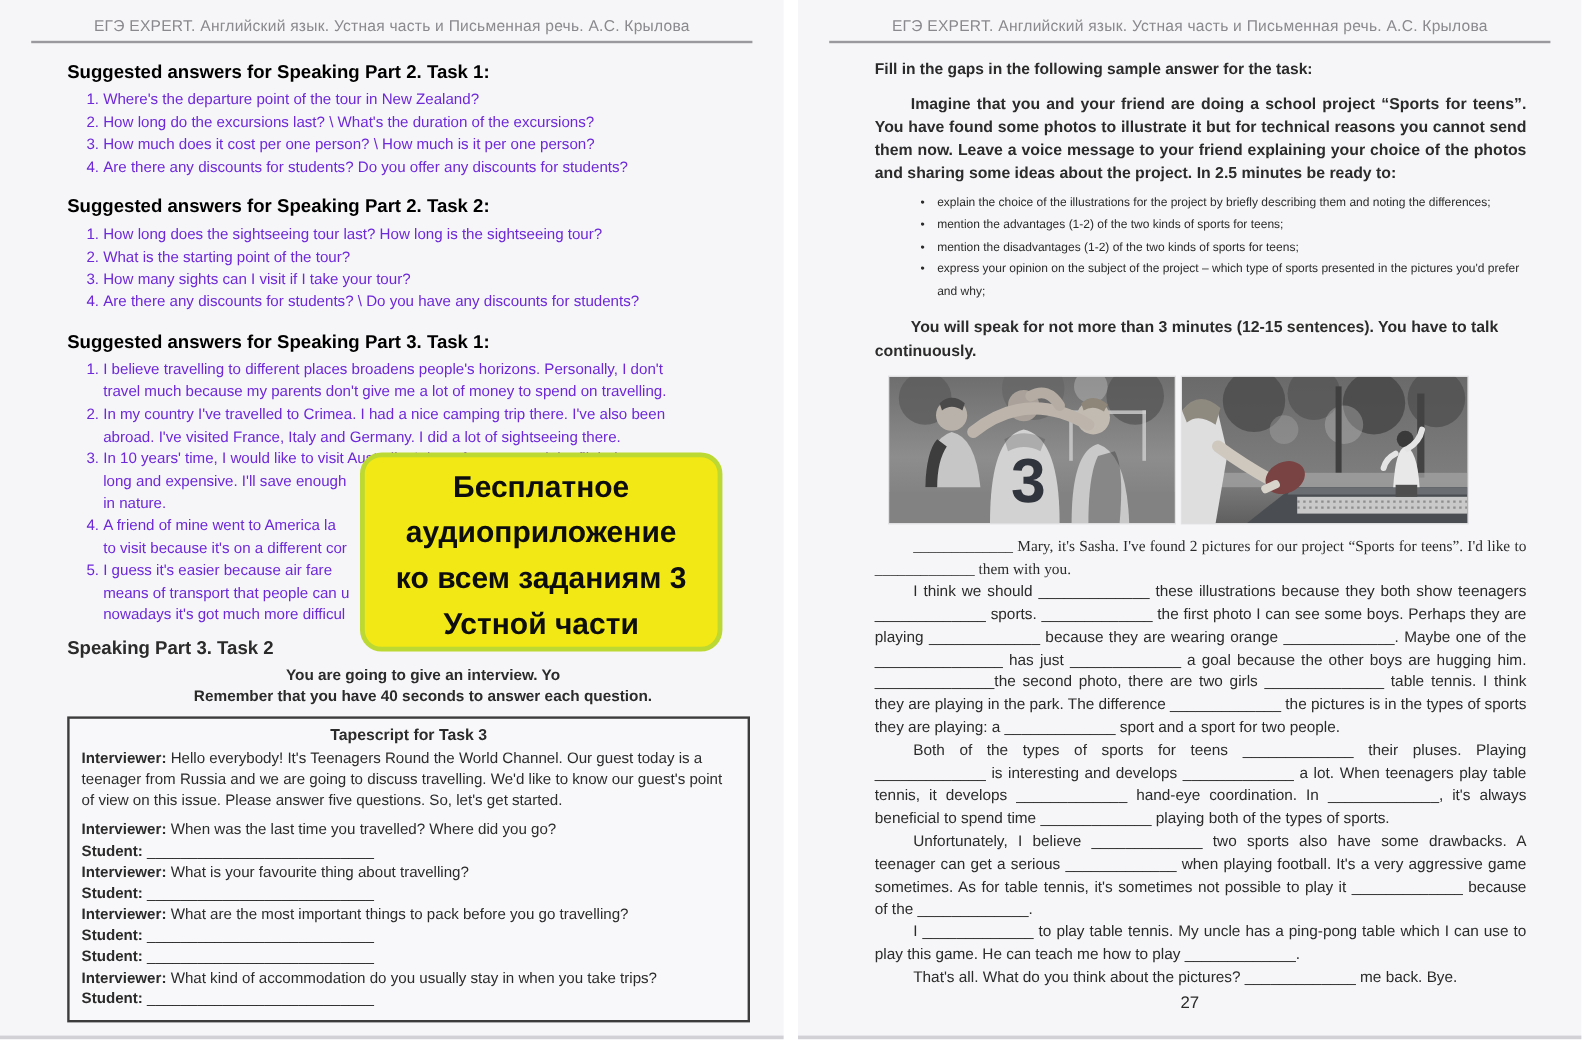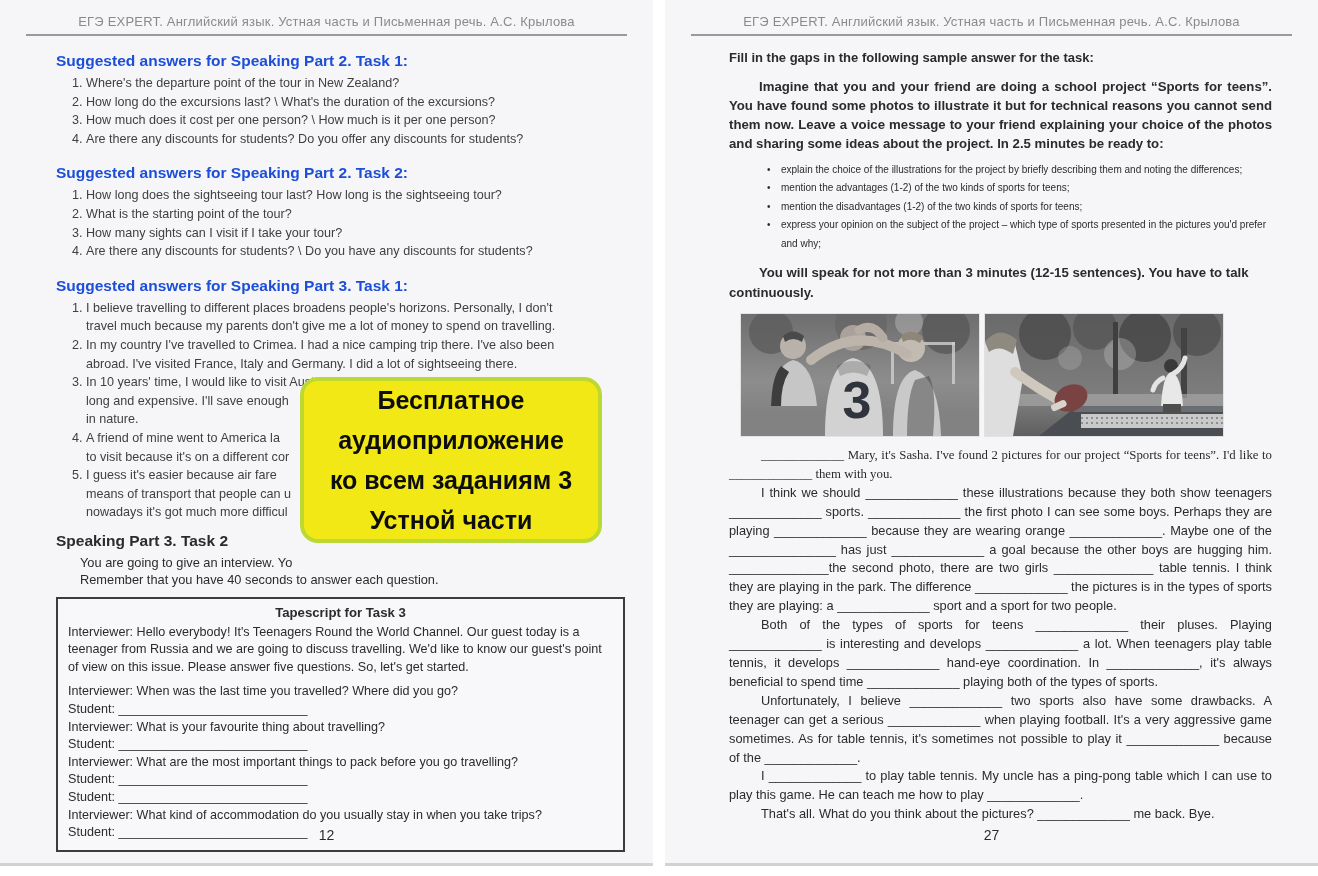--- a/index.html
+++ b/index.html
@@ -18,42 +18,42 @@
   .page-right { width:653px; }
 
   .running-head {
     text-align:center; color:#8a8a8e; font-size:13px; padding-top:14px;
     letter-spacing:.2px;
   }
   .head-rule { border:none; border-top:2px solid #9a9a9e; margin:5px 26px 0 26px; }
 
   
   .lp-content { padding:0 28px 0 56px; }
-  .sec-heading { font-size:15.5px; font-weight:bold; color:#1d4ed8; margin:16px 0 4px 0; }
+  .sec-heading { font-size:15.5px; font-weight:bold; color:#000000; margin:16px 0 4px 0; }
   ol.qlist { margin:2px 0 2px 0; padding-left:30px; }
-  ol.qlist li { font-size:12.6px; line-height:18.6px; color:#404040; }
+  ol.qlist li { font-size:12.6px; line-height:18.6px; color:#6d28d9; }
   ol.qlist li .line { display:block; white-space:pre; }
 
   .sp32-heading { font-size:15.5px; font-weight:bold; margin:10px 0 4px 0; }
-  .intro-line { font-weight:normal; font-size:12.8px; line-height:17.4px; white-space:pre; }
+  .intro-line { font-weight:bold; font-size:12.8px; line-height:17.4px; white-space:pre;text-align:center; }
   .intro-line.indent { padding-left:24px; }
 
   .tapescript {
     border:2px solid #3c3c3c; background:#f8f8fa;
     margin:8px 0 0 0; padding:4px 10px 8px 10px;
   }
   .ts-title { text-align:center; font-weight:bold; font-size:13.2px; margin:2px 0 4px 0; }
   .ts-row { font-size:12.6px; line-height:17.6px; margin:0; }
   .ts-row.para { margin-bottom:7px; }
-  .ts-speaker { font-weight:normal; }
+  .ts-speaker { font-weight:bold; }
 
   .promo-box {
     position:absolute; left:300px; top:377px; width:302px; height:166px;
     border-radius:18px; z-index:5;
-    display:flex; flex-direction:column; justify-content:space-between;
+    display:flex; flex-direction:column; justify-content:flex-end;
     text-align:center; font-weight:bold; font-size:25px; line-height:38px;
     color:#0d0d0d;
   }
   .promo-box .promo-line { display:block; }
 
   .page-number {
     position:absolute; bottom:20px; left:0; width:100%;
     text-align:center; font-size:14px; color:#2b2b2b;
   }
 
@@ -154,21 +154,20 @@
       </div>
     </div>
 
     <div class="promo-box" id="promo-box" style="background: rgb(242, 232, 21); border: 4px solid rgb(188, 216, 50);">
       <span class="promo-line">Бесплатное</span>
       <span class="promo-line">аудиоприложение</span>
       <span class="promo-line">ко всем заданиям 3</span>
       <span class="promo-line">Устной части</span>
     </div>
 
-    <div class="page-number">12</div>
   </div>
 
   <div class="page page-right">
     <div class="running-head">ЕГЭ EXPERT. Английский язык. Устная часть и Письменная речь. А.С. Крылова</div>
     <hr class="head-rule">
 
     <div class="rp-content">
       <div class="rp-sub">Fill in the gaps in the following sample answer for the task:</div>
       <p class="rp-task">Imagine that you and your friend are doing a school project “Sports for teens”. You have found some photos to illustrate it but for technical reasons you cannot send them now. Leave a voice message to your friend explaining your choice of the photos and sharing some ideas about the project.  In 2.5 minutes be ready to:</p>
 

